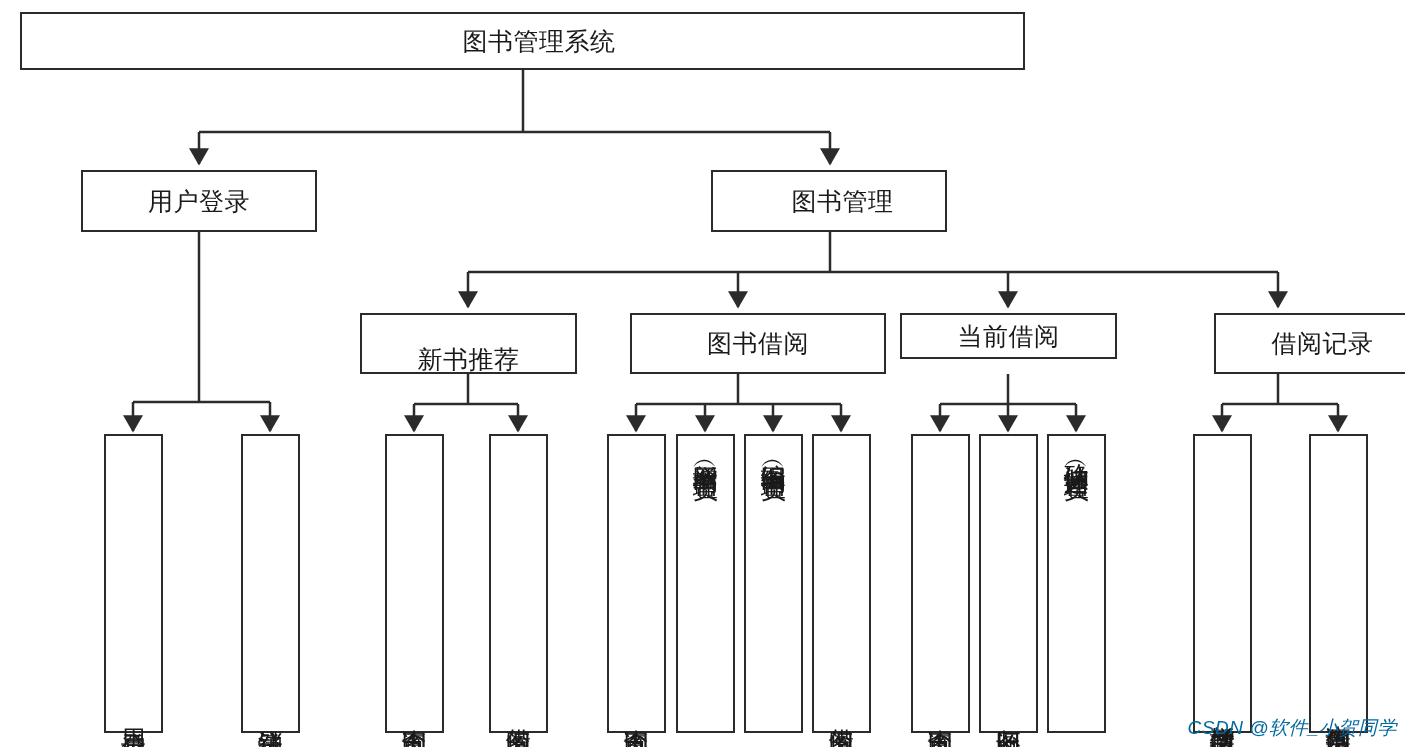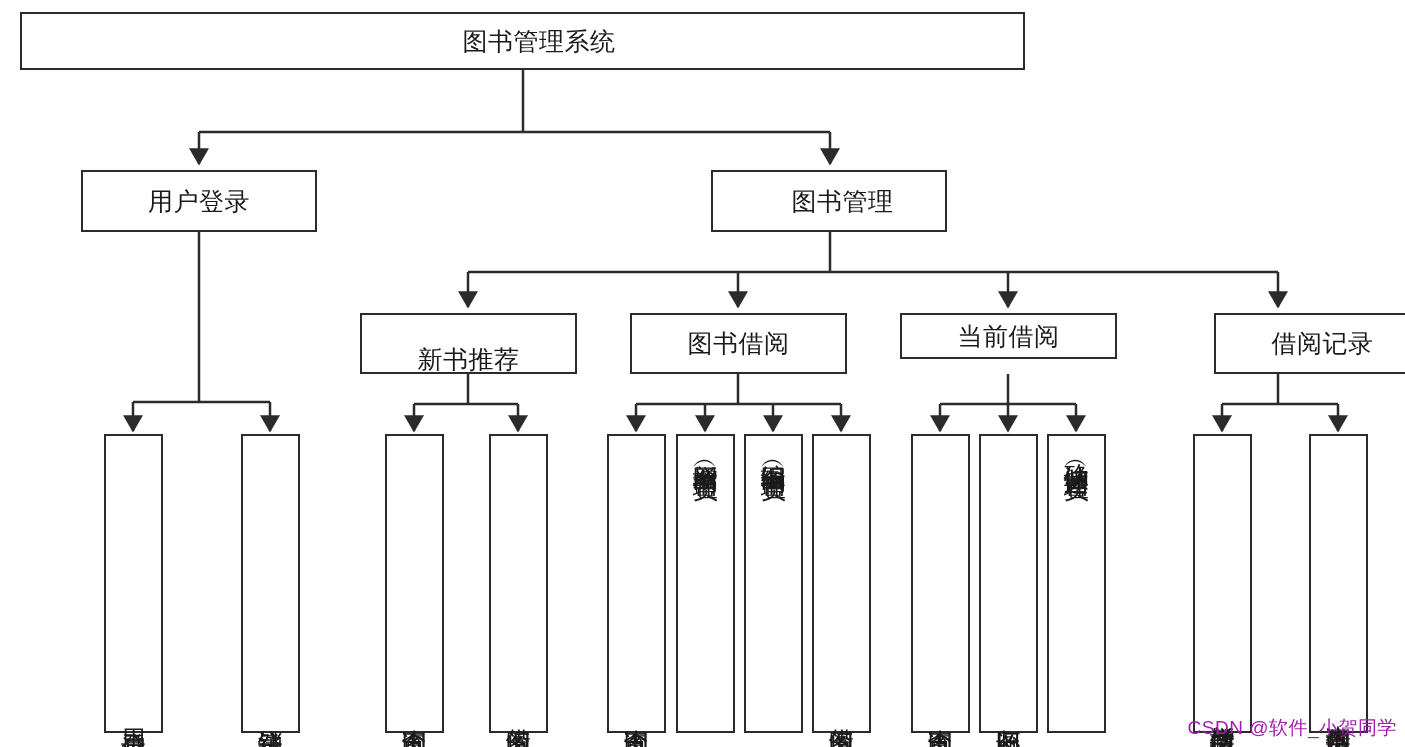--- a/index.html
+++ b/index.html
@@ -66,24 +66,25 @@
     font-size: 25px;
     line-height: 1.22;
     letter-spacing: 2px;
     white-space: nowrap;
   }
   #watermark {
     position: absolute;
     right: 8px;
     bottom: 6px;
     font-size: 19px;
-    color: #a21caf;
+    color: #0369a1;
     letter-spacing: 0.5px;
     white-space: nowrap;
     user-select: none;
+    font-style: italic;
   }
 </style>
 </head>
 <body>
 
 <div id="diagram-root">
 
   <svg id="edge-layer" viewBox="0 0 1405 747" width="1405" height="747" xmlns="http://www.w3.org/2000/svg">
     <defs>
       <marker id="arrow" viewBox="0 0 12 14" refX="11" refY="7" markerWidth="7" markerHeight="8" orient="auto-start-reverse">
@@ -141,21 +142,21 @@
   <div class="node h" style="left:81px; top:170px; width:236px; height:62px;">
     <span class="node-label">用户登录</span>
   </div>
   <div class="node h" style="left:711px; top:170px; width:236px; height:62px;padding-left:27px;">
     <span class="node-label">图书管理</span>
   </div>
 
   <div class="node h" style="left:360px; top:313px; width:217px; height:61px;align-items:flex-end;">
     <span class="node-label">新书推荐</span>
   </div>
-  <div class="node h" style="left:630px; top:313px; width:217px; height:61px;">
+  <div class="node h" style="left:630px; top:313px; width:256px; height:61px;">
     <span class="node-label">图书借阅</span>
   </div>
   <div class="node h" style="left:900px; top:313px; width:217px; height:46px;">
     <span class="node-label">当前借阅</span>
   </div>
   <div class="node h" style="left:1170px; top:313px; width:217px; height:61px;margin-left:44px;">
     <span class="node-label">借阅记录</span>
   </div>
 
   <div class="node v" style="left:104px; top:434px; width:59px; height:299px;">

